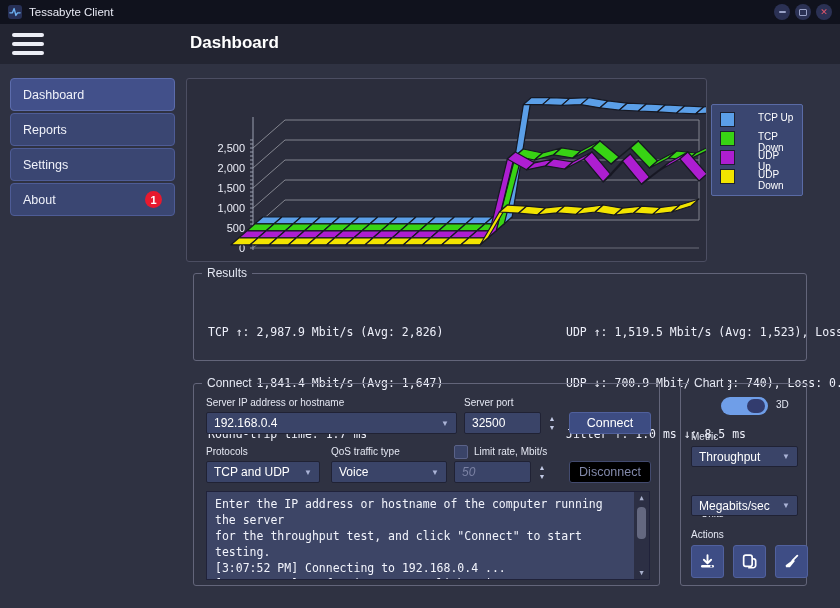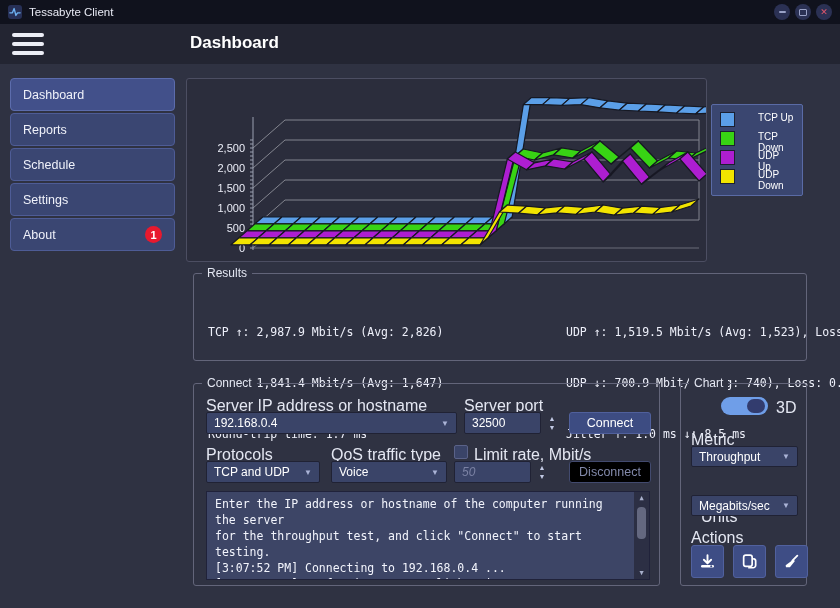--- a/index.html
+++ b/index.html
@@ -35,21 +35,21 @@
           border-radius:2px;padding:7px 8px;box-sizing:border-box;}
   .legend-item{display:flex;gap:23px;height:19px;font-size:10px;color:#fff;}
   .legend-swatch{width:13px;height:13px;border:1px solid #1c2030;flex:0 0 auto;}
   
   .group{position:absolute;border:1px solid #63657a;border-radius:3px;box-sizing:border-box;}
   .group-label{position:absolute;top:-8px;left:8px;background:#2f3242;padding:0 5px;font-size:12px;color:#e4e7f2;line-height:15px;}
   .results-group{left:193px;top:209px;width:614px;height:88px;}
   .results-col{position:absolute;top:16px;font-family:"DejaVu Sans Mono",monospace;font-size:11.5px;line-height:17px;color:#eef0fa;white-space:pre;}
   .connect-group{left:193px;top:319px;width:467px;height:203px;}
   .chart-group{left:680px;top:319px;width:127px;height:203px;}
-  .fldlabel{position:absolute;font-size:16px;color:#e4e7f2;}
+  .fldlabel{position:absolute;font-size:10px;color:#e4e7f2;}
   .combo,.spin{position:absolute;background:#3a4468;border:1px solid #202234;border-radius:2px;height:22px;box-sizing:border-box;
          display:flex;align-items:center;padding:0 7px;font-size:12px;color:#fff;cursor:pointer;}
   .combo .chev{margin-left:auto;font-size:8px;color:#aab3d6;}
   .spin.disabled{color:#7b82a4;font-style:italic;}
   .spin-arrows{position:absolute;width:14px;height:22px;display:flex;flex-direction:column;align-items:center;justify-content:center;gap:2px;
                color:#c2c9e4;font-size:7px;line-height:7px;cursor:pointer;}
   .btn{position:absolute;height:22px;background:#3d4c82;border:1px solid #50609c;border-radius:3px;color:#fff;font-size:12.5px;
        display:flex;align-items:center;justify-content:center;box-sizing:border-box;cursor:pointer;}
   .btn.disabled{background:#000000;border-color:#424a6e;color:#8289aa;}
   .checkbox{position:absolute;width:14px;height:14px;background:#3a4468;border:1px solid #5a6288;border-radius:2px;box-sizing:border-box;cursor:pointer;}
@@ -97,23 +97,20 @@
   </div>
 
   <div class="body">
 
     <div class="sidebar">
       <div class="side-item selected">
           <span>Dashboard</span>
         </div>
       <div class="side-item">
           <span>Reports</span>
-        </div>
-      <div class="side-item">
-          <span>Schedule</span>
         </div>
       <div class="side-item">
           <span>Settings</span>
         </div>
       <div class="side-item">
         <span>About</span>
         <span class="badge">1</span>
       </div>
     </div>
 

